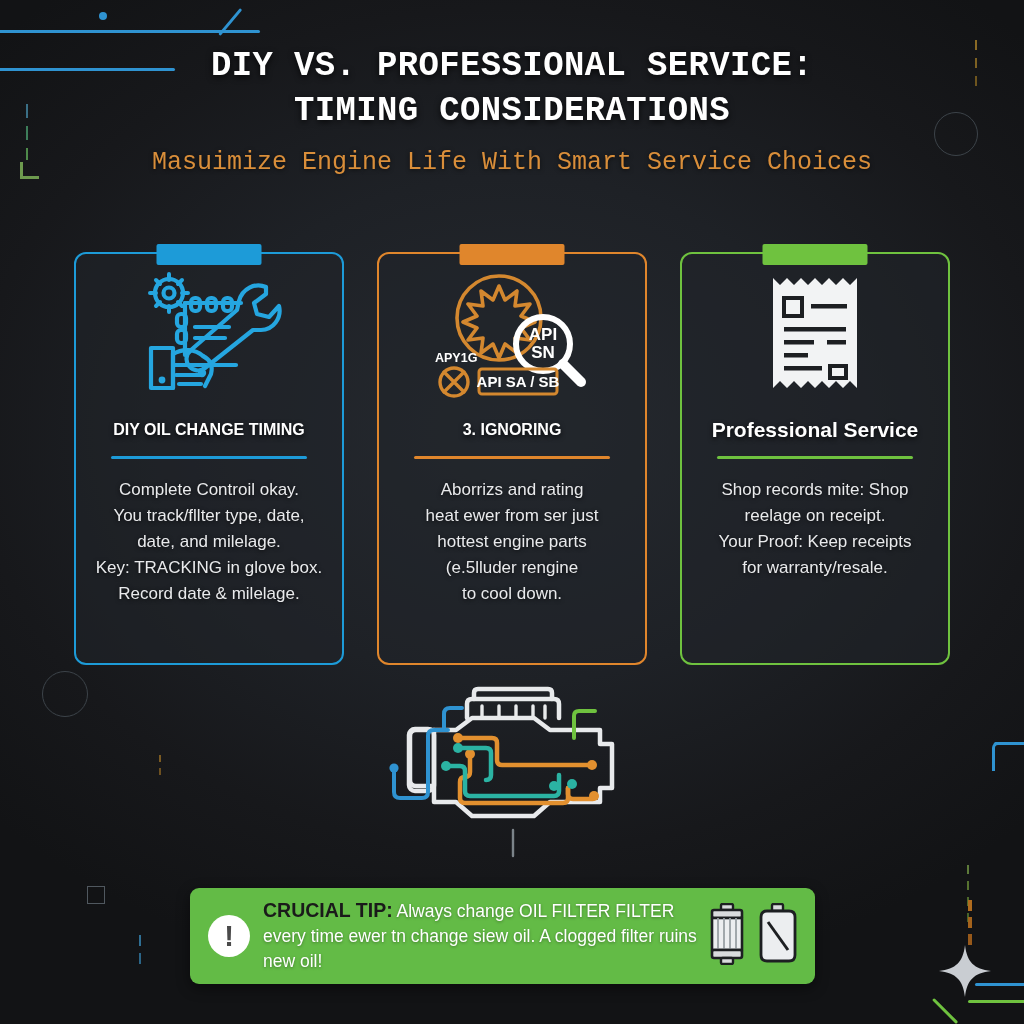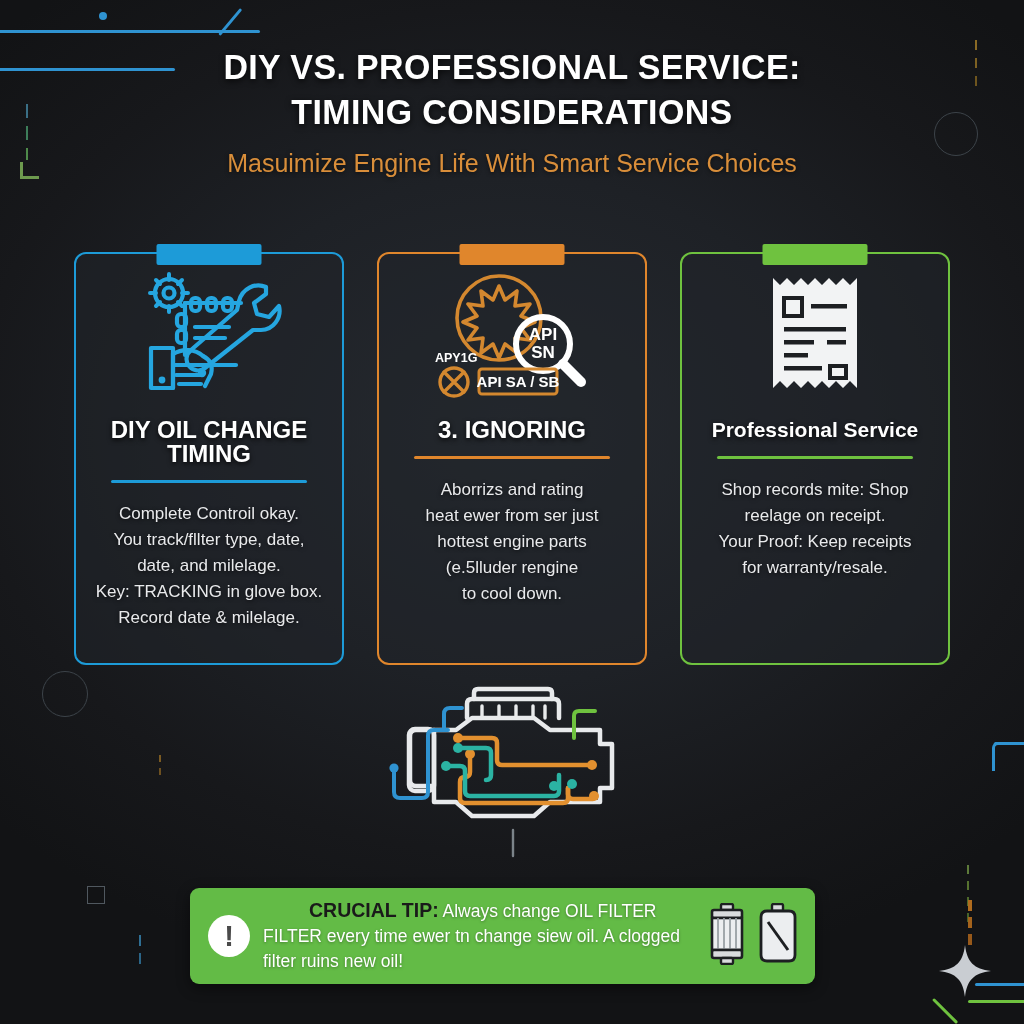--- a/index.html
+++ b/index.html
@@ -16,21 +16,21 @@
     overflow:hidden;
   }
   
   .deco{position:absolute;pointer-events:none;}
   .hline{height:3px;border-radius:2px;}
   .vdash{width:2px;}
   .circ{border-radius:50%;border-style:solid;}
   .sq{border-style:solid;}
 
   
-  #header{position:absolute;left:0;right:0;top:44px;text-align:center;}
+  #header{position:absolute;left:0;right:0;top:44px;text-align:center;font-family:Liberation Mono, monospace;}
   #title{
     color:#ffffff;font-weight:bold;font-size:35px;line-height:45px;
     letter-spacing:.4px;
     text-shadow:0 2px 6px rgba(0,0,0,.75);
     margin:0;padding:0 60px;
     transform:scaleX(.97);
   }
   #subtitle{
     color:#d98e3a;font-size:25px;line-height:30px;margin-top:14px;
     text-shadow:0 1px 4px rgba(0,0,0,.6);
@@ -55,21 +55,21 @@
     width:105px;height:21px;background:#1d9bd8;border-radius:2px;
   }
   .card.c2 .tab{background:#e0862c;}
   .card.c3 .tab{background:#6fc23f;}
 
   .icon-wrap{
     height:148px;width:100%;margin-top:16px;
     display:flex;justify-content:center;
   }
   .card-title{
-    color:#fff;font-weight:bold;font-size:24px;line-height:24px;
+    color:#fff;font-weight:bold;font-size:16px;line-height:24px;
     text-align:center;padding:0 8px;
     text-shadow:0 2px 5px rgba(0,0,0,.8);
   }
   .card.c3 .card-title{font-size:21px;}
   .divider{
     width:196px;height:3px;background:#1d9bd8;border-radius:2px;margin:14px 0 18px;
   }
   .card.c2 .divider{background:#e0862c;}
   .card.c3 .divider{background:#6fc23f;}
   .card-body{
@@ -92,21 +92,21 @@
   #tip-badge{
     flex:0 0 auto;width:42px;height:42px;border-radius:50%;
     background:#fff;display:flex;align-items:center;justify-content:center;
     margin-right:13px;
   }
   #tip-badge span{color:#4a4a4a;font-weight:bold;font-size:29px;line-height:29px;}
   #tip-text{
     flex:1 1 auto;color:#ffffff;font-size:17.5px;line-height:25px;
     text-shadow:0 1px 3px rgba(0,0,0,.35);
   }
-  #tip-text b{color:#1a1a1a;font-weight:bold;font-size:19.5px;text-shadow:none;margin-left:46px;}
+  #tip-text b{color:#1a1a1a;font-weight:bold;font-size:19.5px;text-shadow:none;}
   #tip-icons{flex:0 0 auto;display:flex;gap:8px;align-items:center;margin-left:6px;}
 </style>
 </head>
 <body>
 
 <div id="stage">
 
   <div class="deco hline" style="left:-10px;top:30px;width:270px;background:#2f93d1;"></div>
   <div class="deco" style="left:240px;top:8px;width:3px;height:34px;background:#2f93d1;transform:rotate(40deg);transform-origin:top left;border-radius:2px;"></div>
   <div class="deco circ" style="left:99px;top:12px;width:8px;height:8px;border:0;background:#2f93d1;border-radius:50%;"></div>

